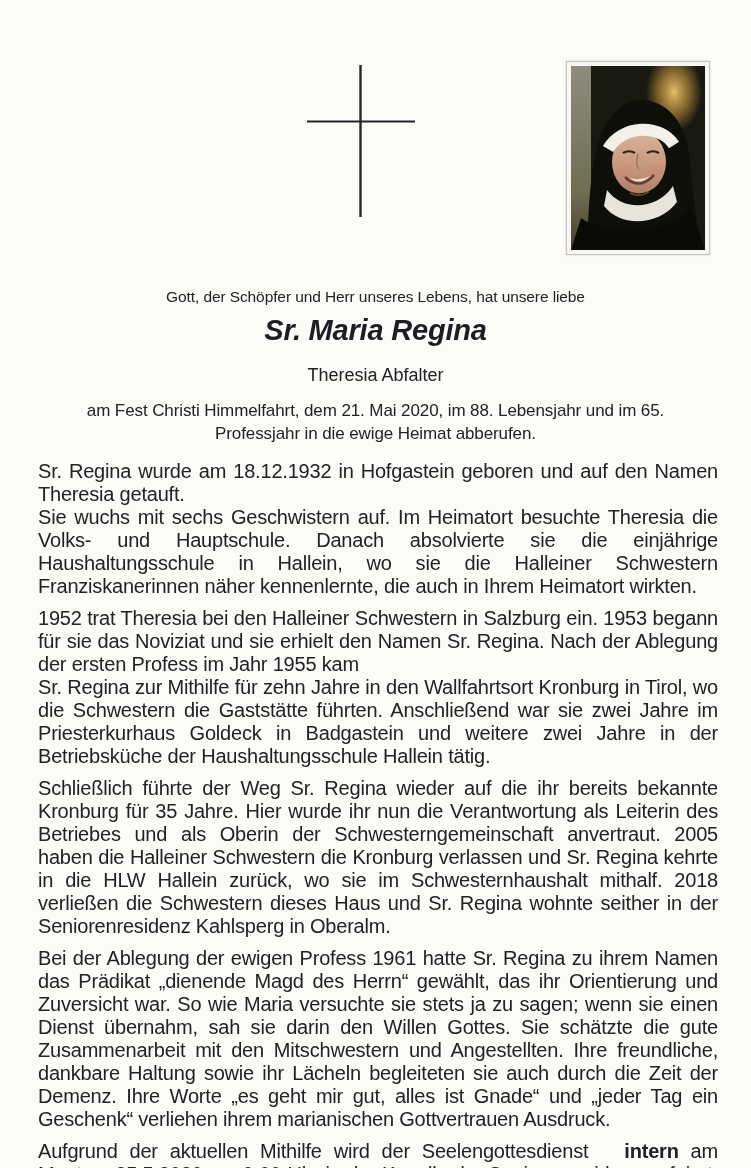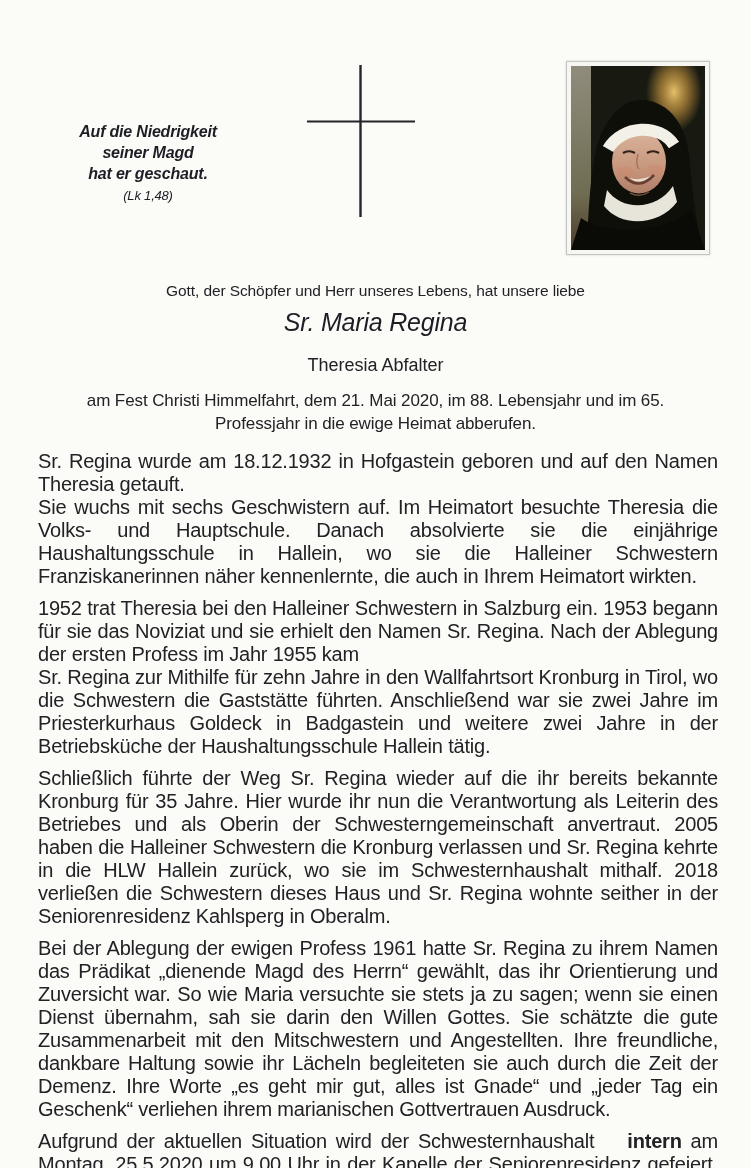--- a/index.html
+++ b/index.html
@@ -23,22 +23,22 @@
   .q-cite{font-weight:400;font-size:13px;margin-top:1px;}
   .cross{position:absolute;left:306px;top:63px;width:110px;height:156px;}
   .photo{
     position:absolute;left:566px;top:61px;margin:0;
     width:134px;height:184px;padding:4px;
     background:#f7f6f3;border:1px solid #c4c4c1;
     box-shadow:0 0 2px rgba(0,0,0,.18);
   }
   .portrait{display:block;width:134px;height:184px;}
   
-  .intro{margin:12px 0 0;text-align:center;font-size:15.5px;letter-spacing:-0.1px;}
-  .name{margin:8px 0 0;text-align:center;font-size:25px;font-style:italic;font-weight:400;letter-spacing:-0.2px;color:#1d1e25;}
+  .intro{margin:18px 0 0;text-align:center;font-size:15.5px;letter-spacing:-0.1px;}
+  .name{margin:8px 0 0;text-align:center;font-size:29px;font-style:italic;font-weight:700;letter-spacing:-0.2px;color:#1d1e25;}
   .birth-name{margin-top:18px;text-align:center;font-size:18px;}
   .death-line{width:650px;margin:13px auto 0;text-align:center;font-size:17px;line-height:23px;letter-spacing:-0.1px;}
   
   .body-text{
     margin:15px 33px 0 38px;
     text-align:justify;
     font-size:20px;line-height:23px;letter-spacing:-0.2px;
   }
   .para{margin:0 0 9px;}
   .para:last-child{margin-bottom:0;}
@@ -46,26 +46,20 @@
   
   .closing{margin-top:16px;text-align:center;font-size:15.5px;line-height:23px;letter-spacing:-0.1px;font-family:Liberation Serif, serif;}
 </style>
 </head>
 <body>
 
 <div class="page">
 
   <div class="header">
 
-    <div class="quote">
-      <div class="q-line">Auf die Niedrigkeit</div>
-      <div class="q-line">seiner Magd</div>
-      <div class="q-line">hat er geschaut.</div>
-      <div class="q-cite">(Lk 1,48)</div>
-    </div>
 
     <svg class="cross" viewBox="0 0 110 156" aria-hidden="true">
       <line x1="54.5" y1="2" x2="54.5" y2="154" stroke="#23242a" stroke-width="2.4"></line>
       <line x1="1" y1="58.5" x2="109" y2="58.5" stroke="#23242a" stroke-width="2.2"></line>
     </svg>
 
     <figure class="photo">
       <svg class="portrait" viewBox="0 0 134 184" preserveAspectRatio="none" aria-hidden="true">
         <defs>
           <radialGradient id="glow" cx="50%" cy="50%" r="50%">
@@ -108,20 +102,20 @@
   <p class="intro">Gott, der Schöpfer und Herr unseres Lebens, hat unsere liebe</p>
   <h1 class="name">Sr. Maria Regina</h1>
   <div class="birth-name">Theresia Abfalter</div>
   <p class="death-line">am Fest Christi Himmelfahrt, dem 21. Mai 2020, im 88. Lebensjahr und im 65. Professjahr in die ewige Heimat abberufen.</p>
 
   <div class="body-text">
     <p class="para"><span>Sr. Regina wurde am 18.12.1932 in Hofgastein geboren und auf den Namen Theresia getauft.</span><br><span>Sie wuchs mit sechs Geschwistern auf. Im Heimatort besuchte Theresia die Volks- und Hauptschule. Danach absolvierte sie die einjährige Haushaltungsschule in Hallein, wo sie die Halleiner Schwestern Franziskanerinnen näher kennenlernte, die auch in Ihrem Heimatort wirkten.</span></p>
     <p class="para"><span>1952 trat Theresia bei den Halleiner Schwestern in Salzburg ein. 1953 begann für sie das Noviziat und sie erhielt den Namen Sr. Regina. Nach der Ablegung der ersten Profess im Jahr 1955 kam</span><br><span>Sr. Regina zur Mithilfe für zehn Jahre in den Wallfahrtsort Kronburg in Tirol, wo die Schwestern die Gaststätte führten. Anschließend war sie zwei Jahre im Priesterkurhaus Goldeck in Badgastein und weitere zwei Jahre in der Betriebsküche der Haushaltungsschule Hallein tätig.</span></p>
     <p class="para">Schließlich führte der Weg Sr. Regina wieder auf die ihr bereits bekannte Kronburg für 35 Jahre. Hier wurde ihr nun die Verantwortung als Leiterin des Betriebes und als Oberin der Schwesterngemeinschaft anvertraut. 2005 haben die Halleiner Schwestern die Kronburg verlassen und Sr. Regina kehrte in die HLW Hallein zurück, wo sie im Schwesternhaushalt mithalf. 2018 verließen die Schwestern dieses Haus und Sr. Regina wohnte seither in der Seniorenresidenz Kahlsperg in Oberalm.</p>
     <p class="para">Bei der Ablegung der ewigen Profess 1961 hatte Sr. Regina zu ihrem Namen das Prädikat „dienende Magd des Herrn“ gewählt, das ihr Orientierung und Zuversicht war. So wie Maria versuchte sie stets ja zu sagen; wenn sie einen Dienst übernahm, sah sie darin den Willen Gottes. Sie schätzte die gute Zusammenarbeit mit den Mitschwestern und Angestellten. Ihre freundliche, dankbare Haltung sowie ihr Lächeln begleiteten sie auch durch die Zeit der Demenz. Ihre Worte „es geht mir gut, alles ist Gnade“ und „jeder Tag ein Geschenk“ verliehen ihrem marianischen Gottvertrauen Ausdruck.</p>
-    <p class="para"><span>Aufgrund der aktuellen Situation wird der Schwesternhaushalt </span><strong class="bold">intern</strong><span> am Montag, 25.5.2020 um 9.00 Uhr in der Kapelle der Seniorenresidenz gefeiert. Die Beisetzung des sterblichen Leibes unserer lieben Sr. Regina findet um 11.00 Uhr am Friedhof der Pfarre Oberalm statt.</span></p>
+    <p class="para"><span>Aufgrund der aktuellen Mithilfe wird der Seelengottesdienst </span><strong class="bold">intern</strong><span> am Montag, 25.5.2020 um 9.00 Uhr in der Kapelle der Seniorenresidenz gefeiert. Die Beisetzung des sterblichen Leibes unserer lieben Sr. Regina findet um 11.00 Uhr am Friedhof der Pfarre Oberalm statt.</span></p>
   </div>
 
   <div class="closing">
     <div>In Dankbarkeit bitten um das Gebet die Mitschwestern und Verwandten</div>
   </div>
 
 </div>
 
 </body></html>

